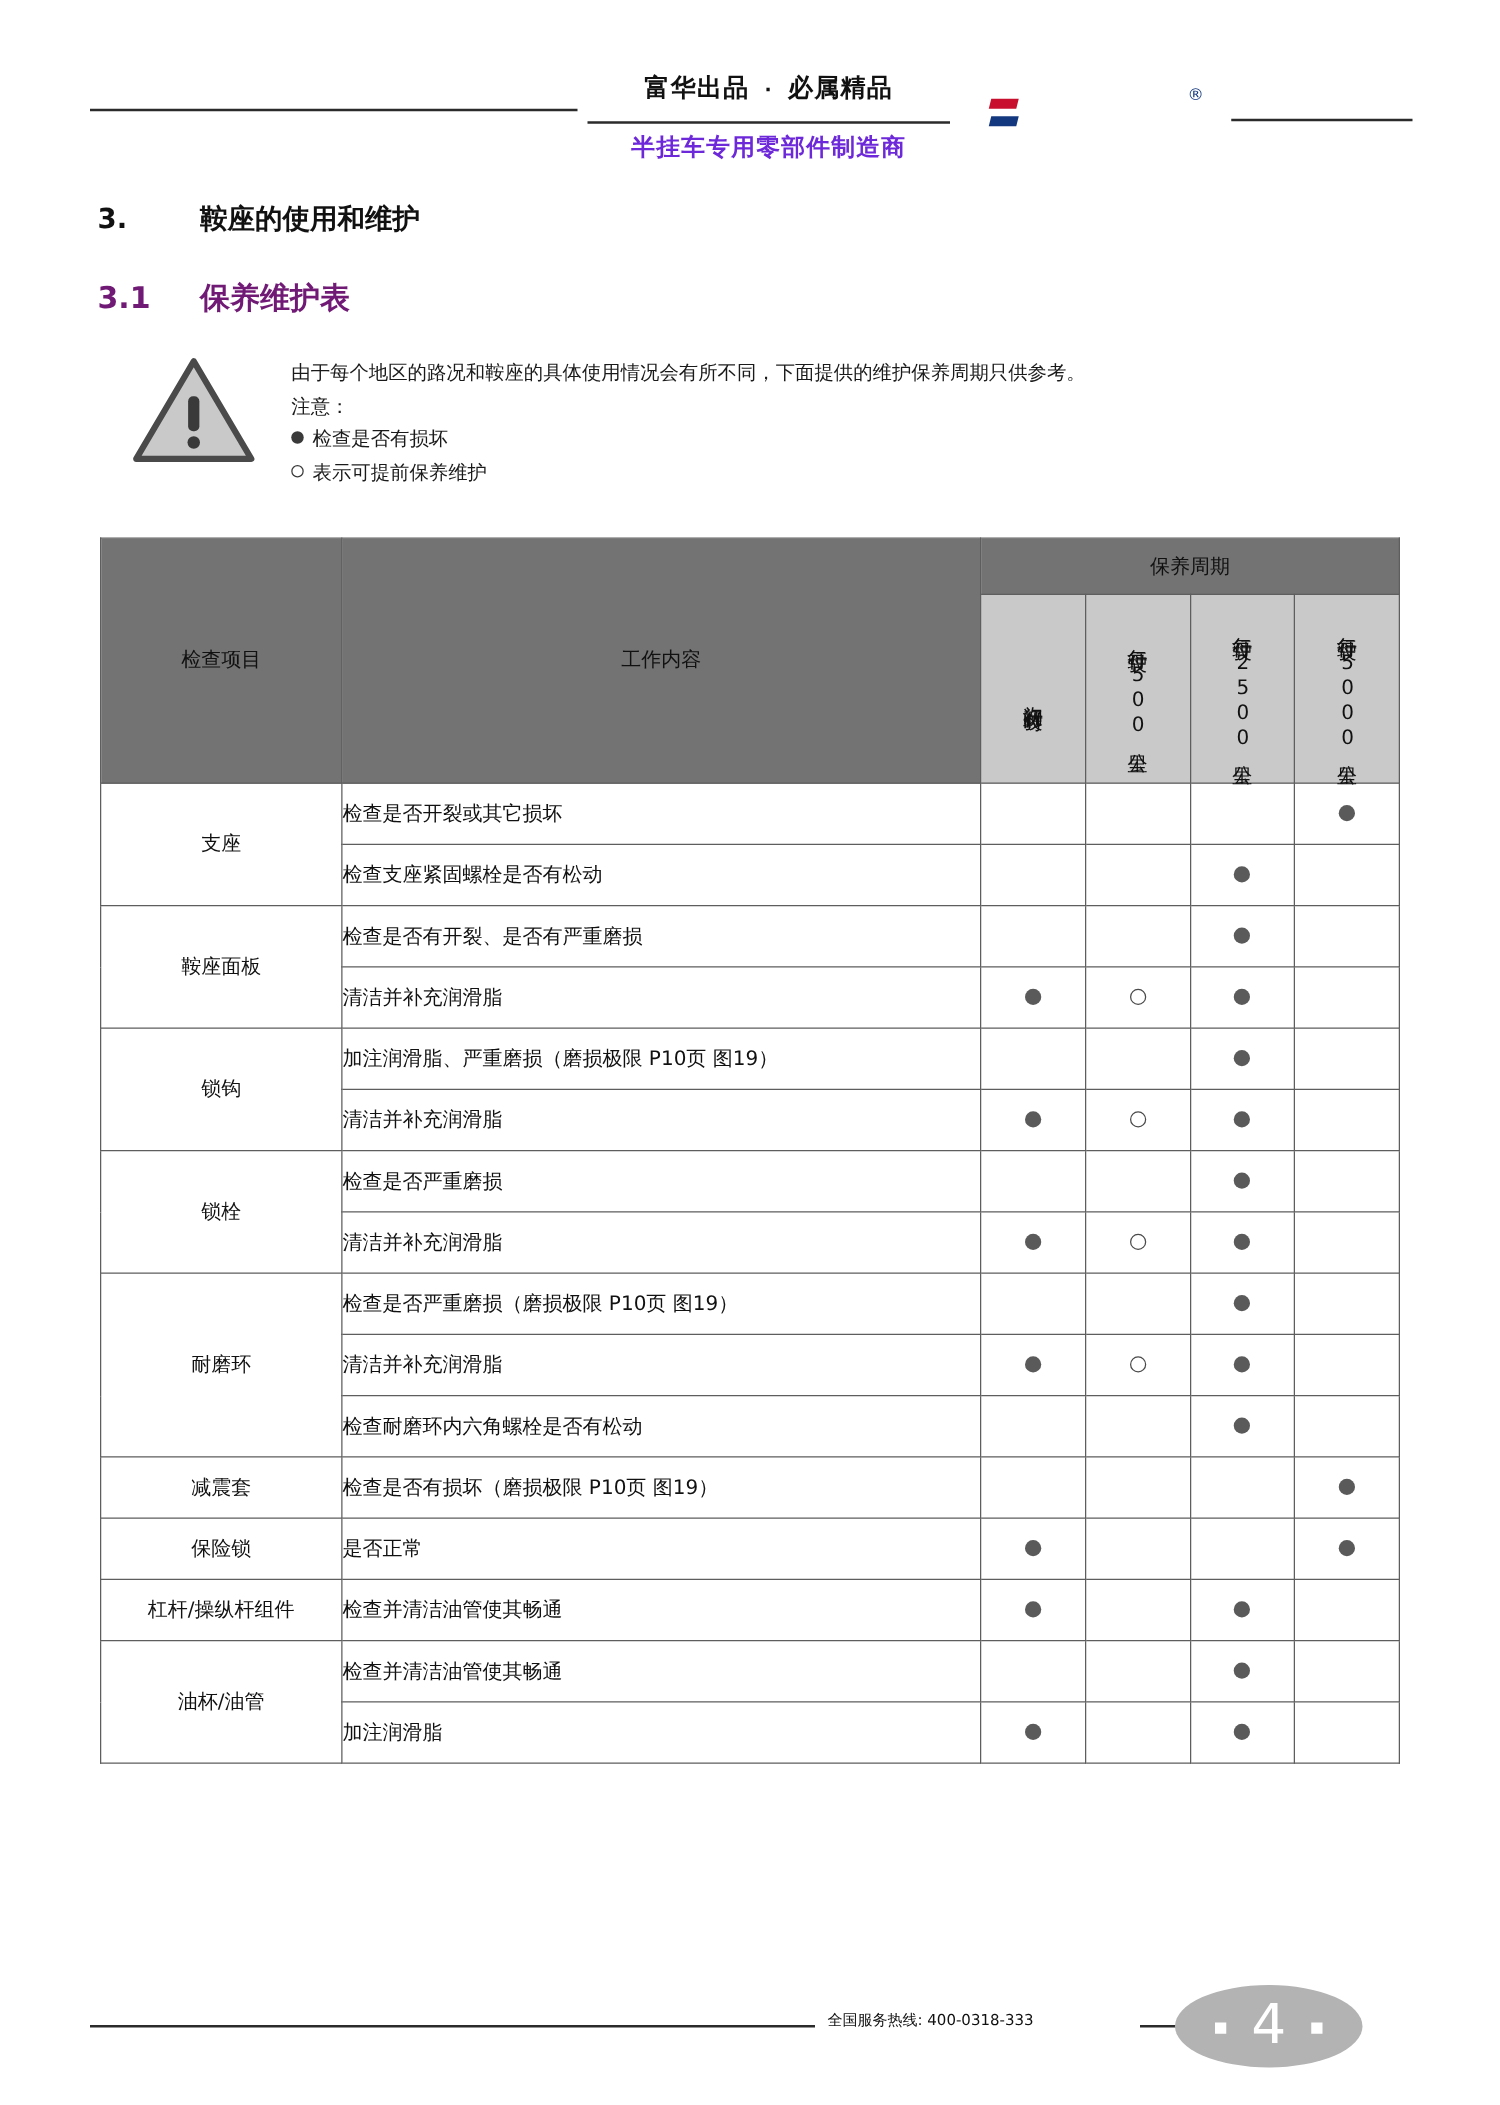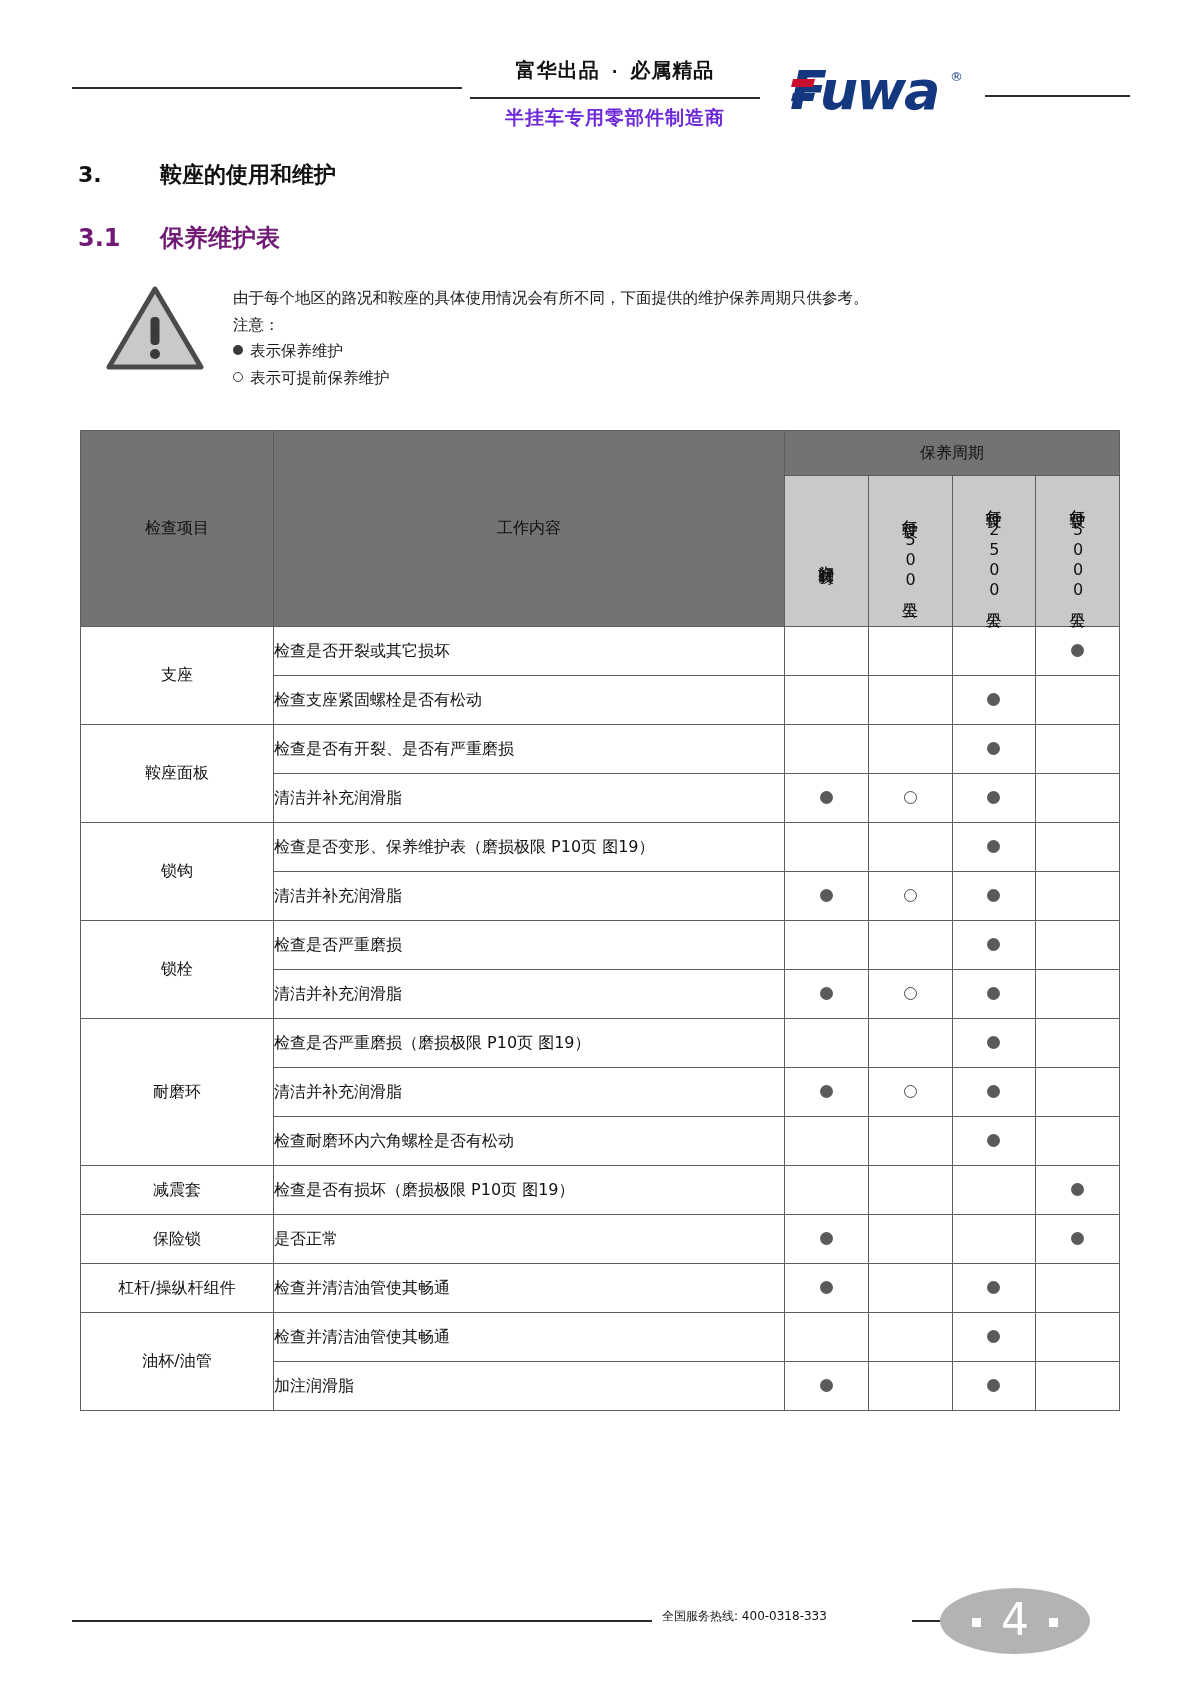--- a/index.html
+++ b/index.html
@@ -275,21 +275,20 @@
   <div class="hdr-rule-left"></div>
   <div class="hdr-rule-right"></div>
 
   <div class="hdr-slogan">
     <span>富华出品</span><span class="dot">·</span><span>必属精品</span>
   </div>
   <div class="hdr-underline"></div>
   <div class="hdr-sub">半挂车专用零部件制造商</div>
 
   <div class="logo">
-    <div class="logo-text">Fuwa</div>
     <div class="logo-bar-red"></div>
     <div class="logo-bar-blue"></div>
     <div class="logo-reg">®</div>
   </div>
 </div>
 
 <div class="h-sec">
   <span class="num">3.</span><span>鞍座的使用和维护</span>
 </div>
 <div class="h-sub">
@@ -298,21 +297,21 @@
 
 <div class="notice">
   <svg class="warn-icon" viewBox="0 0 100 86">
     <path d="M50 4 L96 82 L4 82 Z" fill="#c9c9c9" stroke="#4a4a4a" stroke-width="5" stroke-linejoin="round"></path>
     <rect x="45.5" y="32" width="9" height="28" rx="4" fill="#3a3a3a"></rect>
     <circle cx="50" cy="69" r="5" fill="#3a3a3a"></circle>
   </svg>
   <div class="notice-text">
     <span class="ln">由于每个地区的路况和鞍座的具体使用情况会有所不同，下面提供的维护保养周期只供参考。</span>
     <span class="ln">注意：</span>
-    <span class="ln"><i class="bullet-filled"></i><span>表示保养维护</span></span>
+    <span class="ln"><i class="bullet-filled"></i><span>检查是否有损坏</span></span>
     <span class="ln"><i class="bullet-hollow"></i><span>表示可提前保养维护</span></span>
   </div>
 </div>
 
 <div class="tbl-wrap">
   <table class="maint">
     <thead>
       <tr>
         <td class="c-item hdr-cell" rowspan="2">检查项目</td>
         <td class="c-work hdr-cell" rowspan="2">工作内容</td>
@@ -351,21 +350,21 @@
         </tr>
         <tr>
           <td class="c-work work-txt">清洁并补充润滑脂</td>
           <td class="c-per mark rowcell"><span class="dot-f"></span></td>
           <td class="c-per mark rowcell"><span class="dot-o"></span></td>
           <td class="c-per mark rowcell"><span class="dot-f"></span></td>
           <td class="c-per mark rowcell"></td>
         </tr>
         <tr>
           <td class="c-item item-txt rowcell" rowspan="2">锁钩</td>
-          <td class="c-work work-txt">检查是否变形、保养维护表（磨损极限 P10页 图19）</td>
+          <td class="c-work work-txt">加注润滑脂、严重磨损（磨损极限 P10页 图19）</td>
           <td class="c-per mark rowcell"></td>
           <td class="c-per mark rowcell"></td>
           <td class="c-per mark rowcell"><span class="dot-f"></span></td>
           <td class="c-per mark rowcell"></td>
         </tr>
         <tr>
           <td class="c-work work-txt">清洁并补充润滑脂</td>
           <td class="c-per mark rowcell"><span class="dot-f"></span></td>
           <td class="c-per mark rowcell"><span class="dot-o"></span></td>
           <td class="c-per mark rowcell"><span class="dot-f"></span></td>

